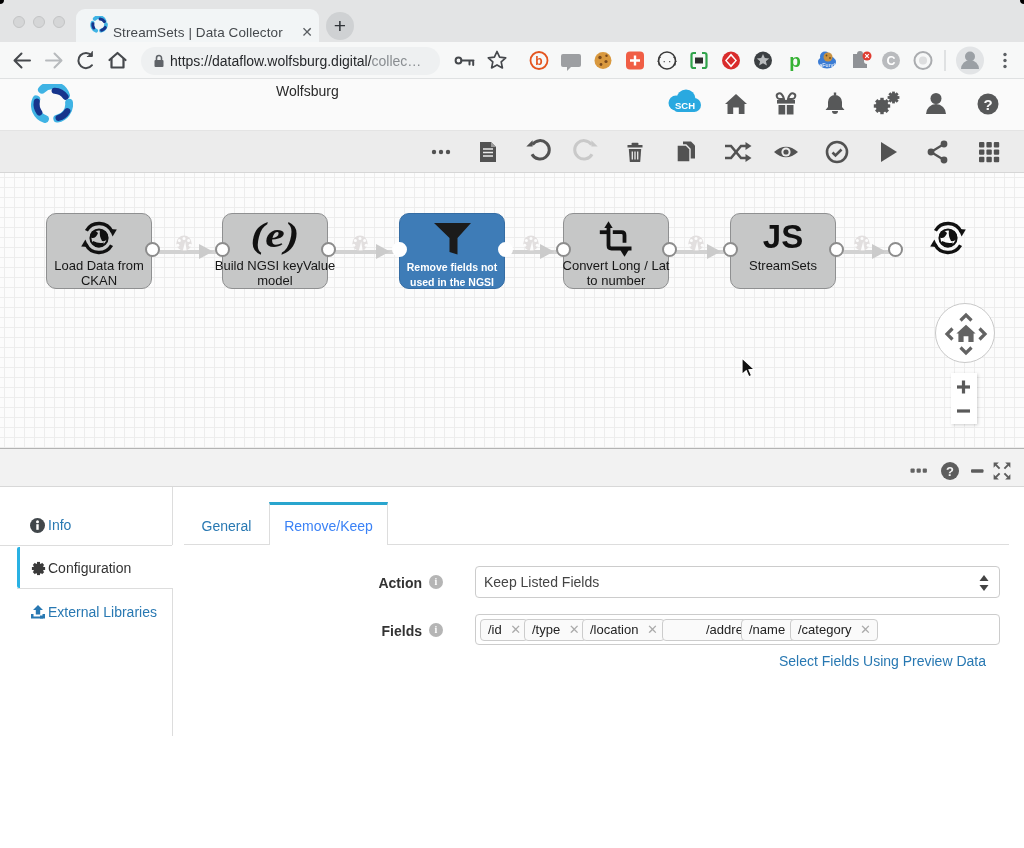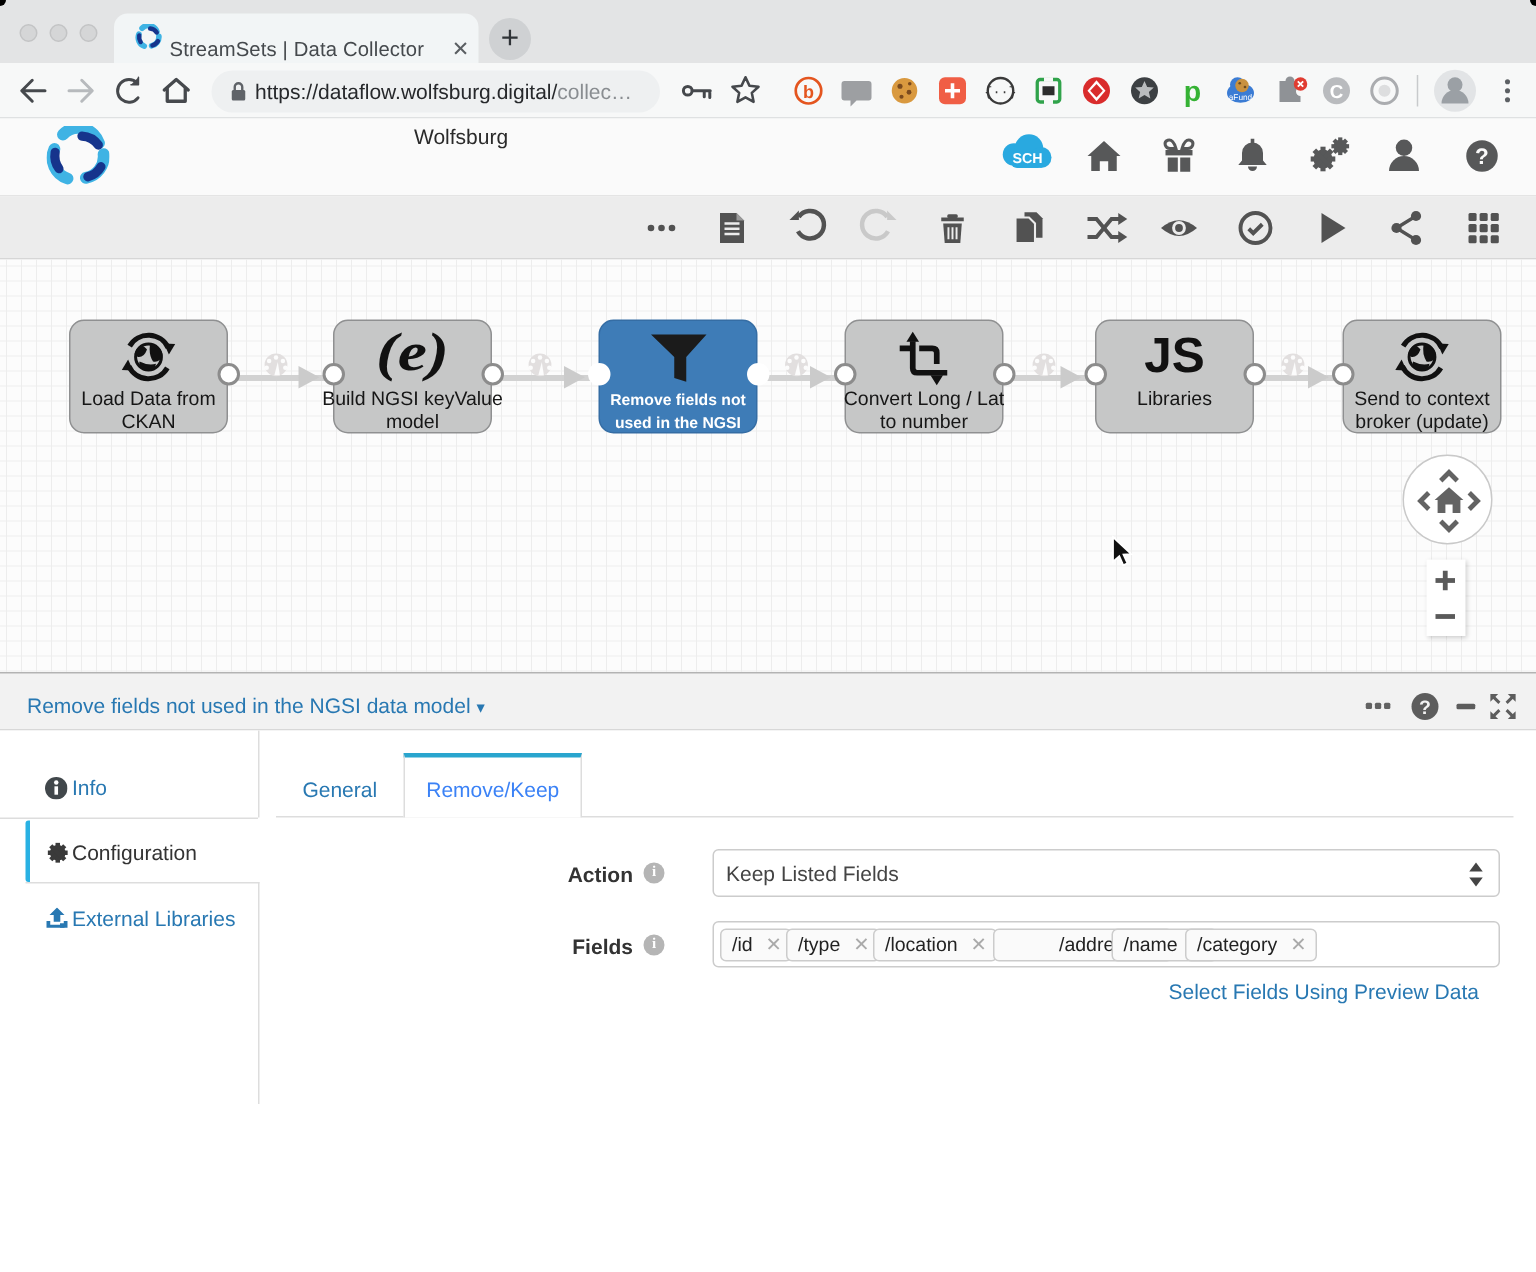--- a/index.html
+++ b/index.html
@@ -410,24 +410,21 @@
   <div class="node" style="left:222px;">
       <div class="lbl">Build NGSI keyValue<br>model</div>
     </div>
   <div class="node sel" style="left:399px;">
       <div class="lbl">Remove fields not<br>used in the NGSI</div>
     </div>
   <div class="node" style="left:563px;">
       <div class="lbl">Convert Long / Lat<br>to number</div>
     </div>
   <div class="node" style="left:730px;">
-      <div class="lbl">Libraries</div>
-    </div>
-  <div class="node" style="left:895px;">
-      <div class="lbl">Send to context<br>broker (update)</div>
+      <div class="lbl">StreamSets</div>
     </div>
 
   <div class="port" style="left:144.5px;"></div>
   <div class="port" style="left:214.5px;"></div>
   <div class="port" style="left:320.5px;"></div>
   <div class="port" style="left:391.5px;border-color:#fff;"></div>
   <div class="port" style="left:497.5px;border-color:#fff;"></div>
   <div class="port" style="left:555.5px;"></div>
   <div class="port" style="left:661.5px;"></div>
   <div class="port" style="left:722.5px;"></div>
@@ -503,21 +500,20 @@
     </svg>
   </div>
   <div class="abs" id="cursor" style="left:740px;top:184px;width:16px;height:22px;">
     <svg width="16" height="22" viewBox="0 0 16 22">
       <path d="M2 1 L2 17.5 L6.2 13.8 L8.8 19.8 L11.6 18.5 L9 12.7 L14.2 12.4 Z" fill="#111" stroke="#fff" stroke-width="1.2"></path>
     </svg>
   </div>
 </div>
 
 <div class="abs" id="panelhead">
-  <div class="abs" id="paneltitle">Remove fields not used in the NGSI data model <span style="font-size:11px;">▾</span></div>
   <div class="abs" id="panelicons" style="left:900px;top:7px;width:124px;height:31px;">
     <svg width="124" height="31" viewBox="0 0 124 31">
       <g fill="#636363">
         <rect x="10.5" y="12.5" width="4.2" height="4.2" rx="1"></rect>
           <rect x="16.6" y="12.5" width="4.2" height="4.2" rx="1"></rect>
           <rect x="22.7" y="12.5" width="4.2" height="4.2" rx="1"></rect>
       </g>
       <circle cx="50" cy="15" r="9" fill="#5d5d5d"></circle>
       <text x="50" y="19.8" font-size="13" font-weight="bold" fill="#f3f3f3" text-anchor="middle" font-family="Liberation Sans">?</text>
       <rect x="71" y="13.2" width="12.5" height="3.6" rx="1" fill="#5d5d5d"></rect>

